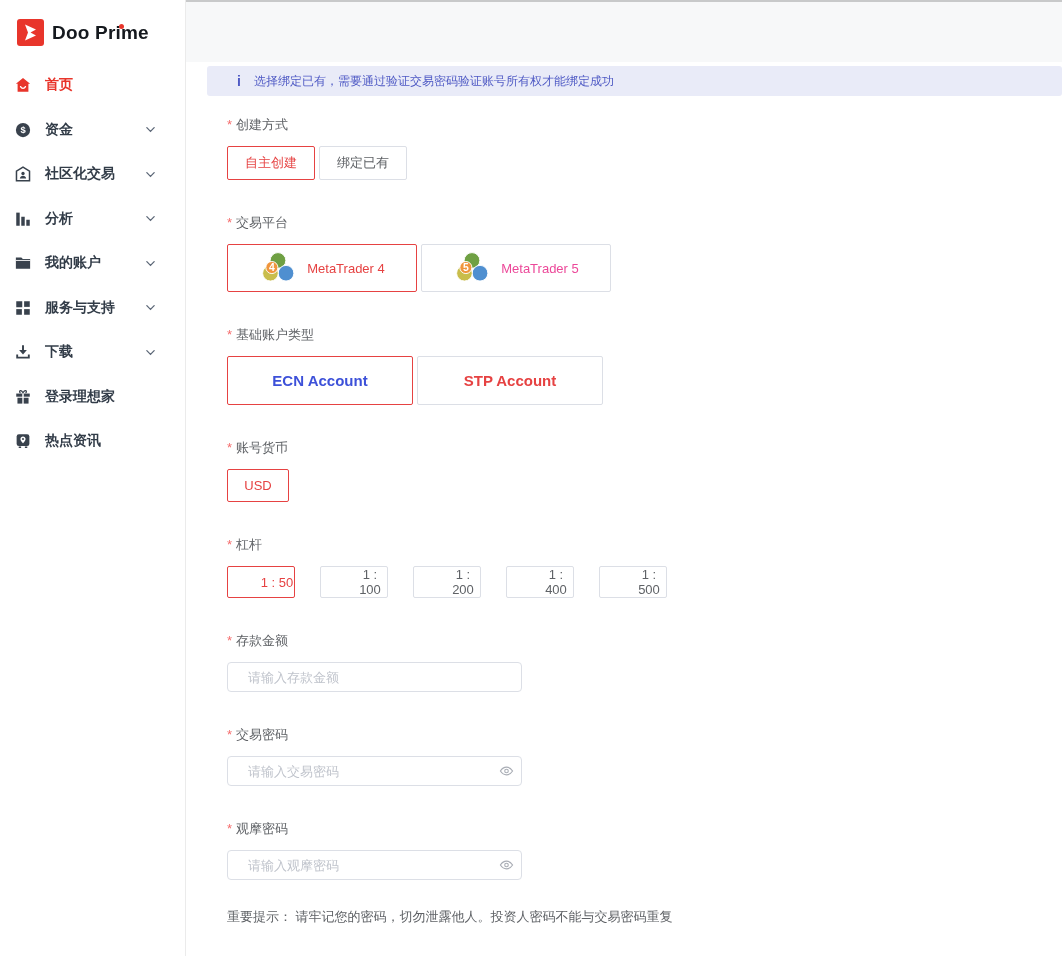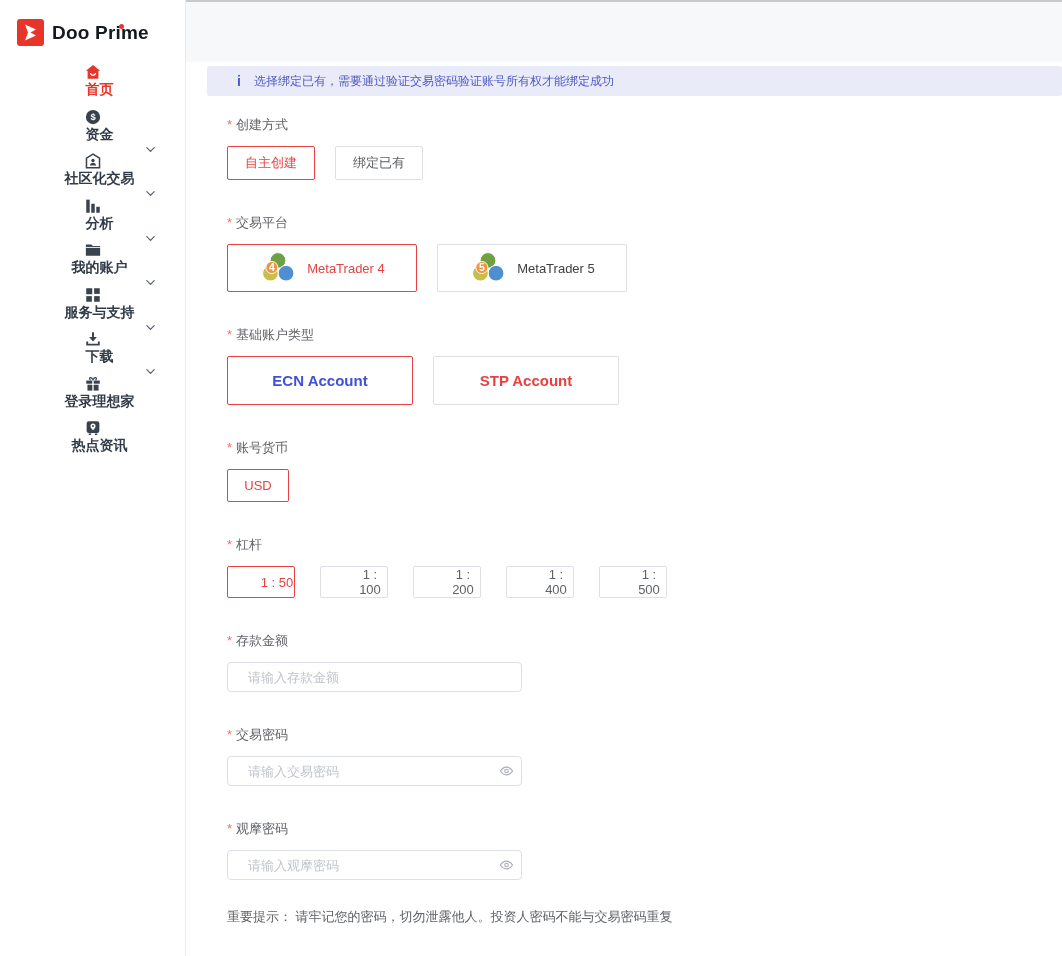--- a/index.html
+++ b/index.html
@@ -9,21 +9,21 @@
   
   .sidebar { position:absolute; left:0; top:0; width:186px; height:956px;
     background:#fff; border-right:1px solid #ebebeb; }
   .logo { display:flex; align-items:center; gap:8px; padding:19px 0 0 17px; cursor:pointer; }
   .logo-mark { width:27px; height:27px; flex:0 0 auto; }
   .logo-text { position:relative; font-size:19px; font-weight:bold; color:#15191e; letter-spacing:.2px; }
   .logo-dot { position:absolute; left:67px; top:2px; width:5px; height:5px;
     border-radius:50%; background:#e8352b; }
   .menu { margin-top:17px; }
   .menu-item { display:flex; align-items:center; height:44.5px; padding-left:14px;
-    color:#323c48; font-size:14px; font-weight:600; cursor:pointer;flex-direction:column; }
+    color:#323c48; font-size:14px; font-weight:600; cursor:pointer; }
   .menu-item .mi-icon { width:18px; height:18px; margin-right:13px; color:#39424d;
     display:flex; align-items:center; justify-content:center; }
   .menu-item.active { color:#e8352b; }
   .menu-item.active .mi-icon { color:#e8352b; }
   .mi-chevron { margin-left:auto; margin-right:29px; color:#5b6676; display:flex; }
 
   
   .main { position:absolute; left:186px; top:0; width:876px; height:956px; background:#fff; }
   .main-top { height:62px; background:#f7f8f9; border-top:2px solid #c8c9ca; }
   .content { padding:4px 0 0 21px; }
@@ -34,26 +34,26 @@
   .banner-text { color:#4e59c4; font-size:12px; }
 
   .form { padding-left:20px; padding-top:22px; }
   .form-item { margin-bottom:36px; }
   .form-label { font-size:13px; line-height:13px; color:#5f6266; margin-bottom:15px; }
   .req { color:#f56c6c; margin-right:4px; }
 
   .opts { display:flex; align-items:center; }
   .opt-btn { display:inline-flex; align-items:center; justify-content:center;
     background:#fff; border:1px solid #dcdfe6; border-radius:2px; color:#5f6266;
-    font-size:13px; cursor:pointer; margin-right:20px;
+    font-size:13px; cursor:pointer; margin-right:4px;
     font-family:"Liberation Sans","DejaVu Sans",sans-serif; }
   .opt-btn.selected { border-color:#e64242; color:#e64242; }
   .opt-btn.sm  { width:88px;  height:34px; }
   .opt-btn.plat{ width:190px; height:48px; gap:10px; }
-  .opt-btn.plat .plat-label { color:#404040; }
+  .opt-btn.plat .plat-label { color:#ec4899; }
   .opt-btn.plat.selected .plat-label { color:#e64242; }
   .opt-btn.acct{ width:186px; height:49px; font-size:15px; font-weight:bold; }
   .opt-btn.acct .ecn { color:#3d51d9; }
   .opt-btn.acct .stp { color:#e64242; }
   .opt-btn.cur { width:62px;  height:33px; }
   .opt-btn.lev { width:68px;  height:32px; margin-right:25px;padding-left:32px; }
   .mt-logo { width:38px; height:34px; display:flex; }
 
   .input-wrap { position:relative; width:295px; }
   .text-input { width:295px; height:30px; border:1px solid #dcdfe6; border-radius:4px;

